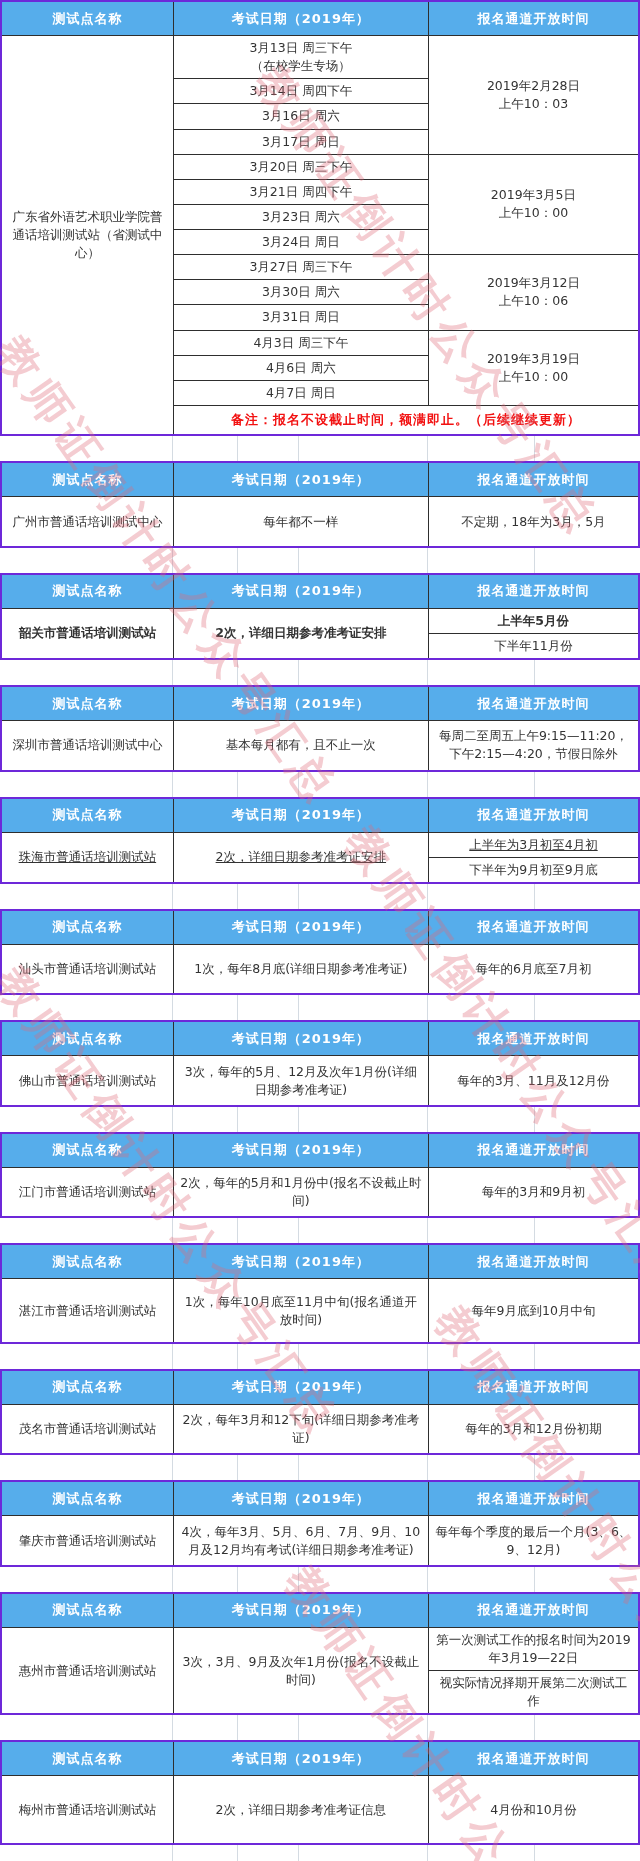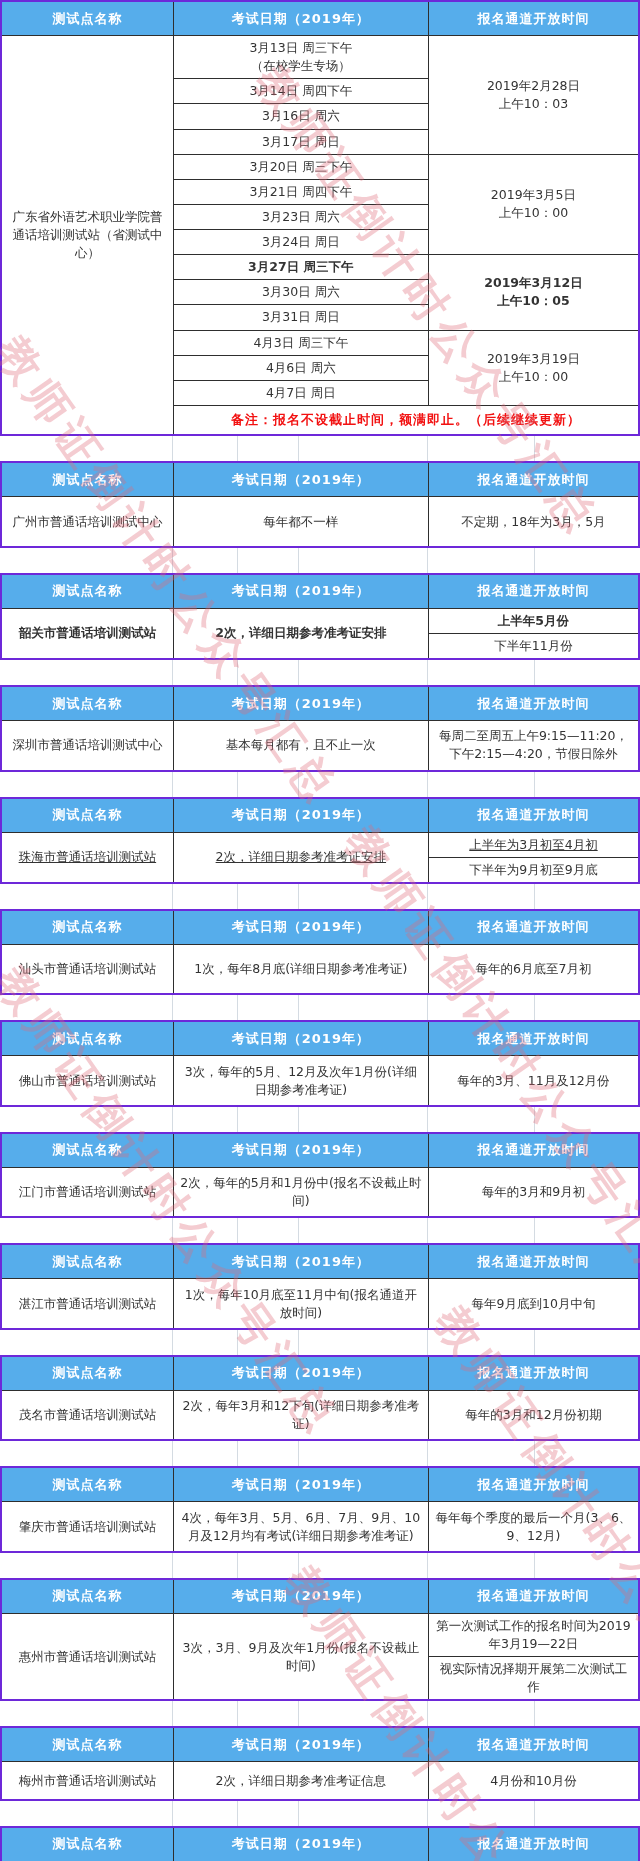--- a/index.html
+++ b/index.html
@@ -82,24 +82,24 @@
         </tr>
         <tr style="height: 25px;">
           <td class="date-cell" rowspan="1">3月21日 周四下午</td>
         </tr>
         <tr style="height: 25px;">
           <td class="date-cell" rowspan="1">3月23日 周六</td>
         </tr>
         <tr style="height: 25px;">
           <td class="date-cell" rowspan="1">3月24日 周日</td>
         </tr>
-        <tr style="height: 25px; font-weight: bold;">
+        <tr style="height: 25px;">
           <td class="date-cell" rowspan="1">3月27日 周三下午</td>
           <td class="reg-cell" rowspan="3">2019年3月12日
-上午10：05</td>
+上午10：06</td>
         </tr>
         <tr style="height: 25px;">
           <td class="date-cell" rowspan="1">3月30日 周六</td>
         </tr>
         <tr style="height: 25px;">
           <td class="date-cell" rowspan="1">3月31日 周日</td>
         </tr>
         <tr style="height: 25px;">
           <td class="date-cell" rowspan="1">4月3日 周三下午</td>
           <td class="reg-cell" rowspan="3">2019年3月19日
@@ -284,21 +284,21 @@
         <col style="width: 33%;">
       </colgroup>
       <thead>
         <tr>
           <th>测试点名称</th>
           <th>考试日期（2019年）</th>
           <th>报名通道开放时间</th>
         </tr>
       </thead>
       <tbody>
-        <tr style="height: 50px; border-radius: 20px;">
+        <tr style="height: 64px; border-radius: 20px;">
           <td class="station-cell" rowspan="1">湛江市普通话培训测试站</td>
           <td class="date-cell" rowspan="1">1次，每年10月底至11月中旬(报名通道开放时间)</td>
           <td class="reg-cell" rowspan="1">每年9月底到10月中旬</td>
         </tr>
       </tbody>
     </table>
     <div class="spacer"></div>
     <table class="grid">
       <colgroup>
         <col style="width: 27%;">
@@ -375,21 +375,21 @@
         <col style="width: 33%;">
       </colgroup>
       <thead>
         <tr>
           <th>测试点名称</th>
           <th>考试日期（2019年）</th>
           <th>报名通道开放时间</th>
         </tr>
       </thead>
       <tbody>
-        <tr style="height: 38px; border-radius: 9px;">
+        <tr style="height: 68px; border-radius: 9px;">
           <td class="station-cell" rowspan="1">梅州市普通话培训测试站</td>
           <td class="date-cell" rowspan="1">2次，详细日期参考准考证信息</td>
           <td class="reg-cell" rowspan="1">4月份和10月份</td>
         </tr>
       </tbody>
     </table>
     <div class="spacer"></div>
     <table class="grid">
       <colgroup>
         <col style="width: 27%;">

